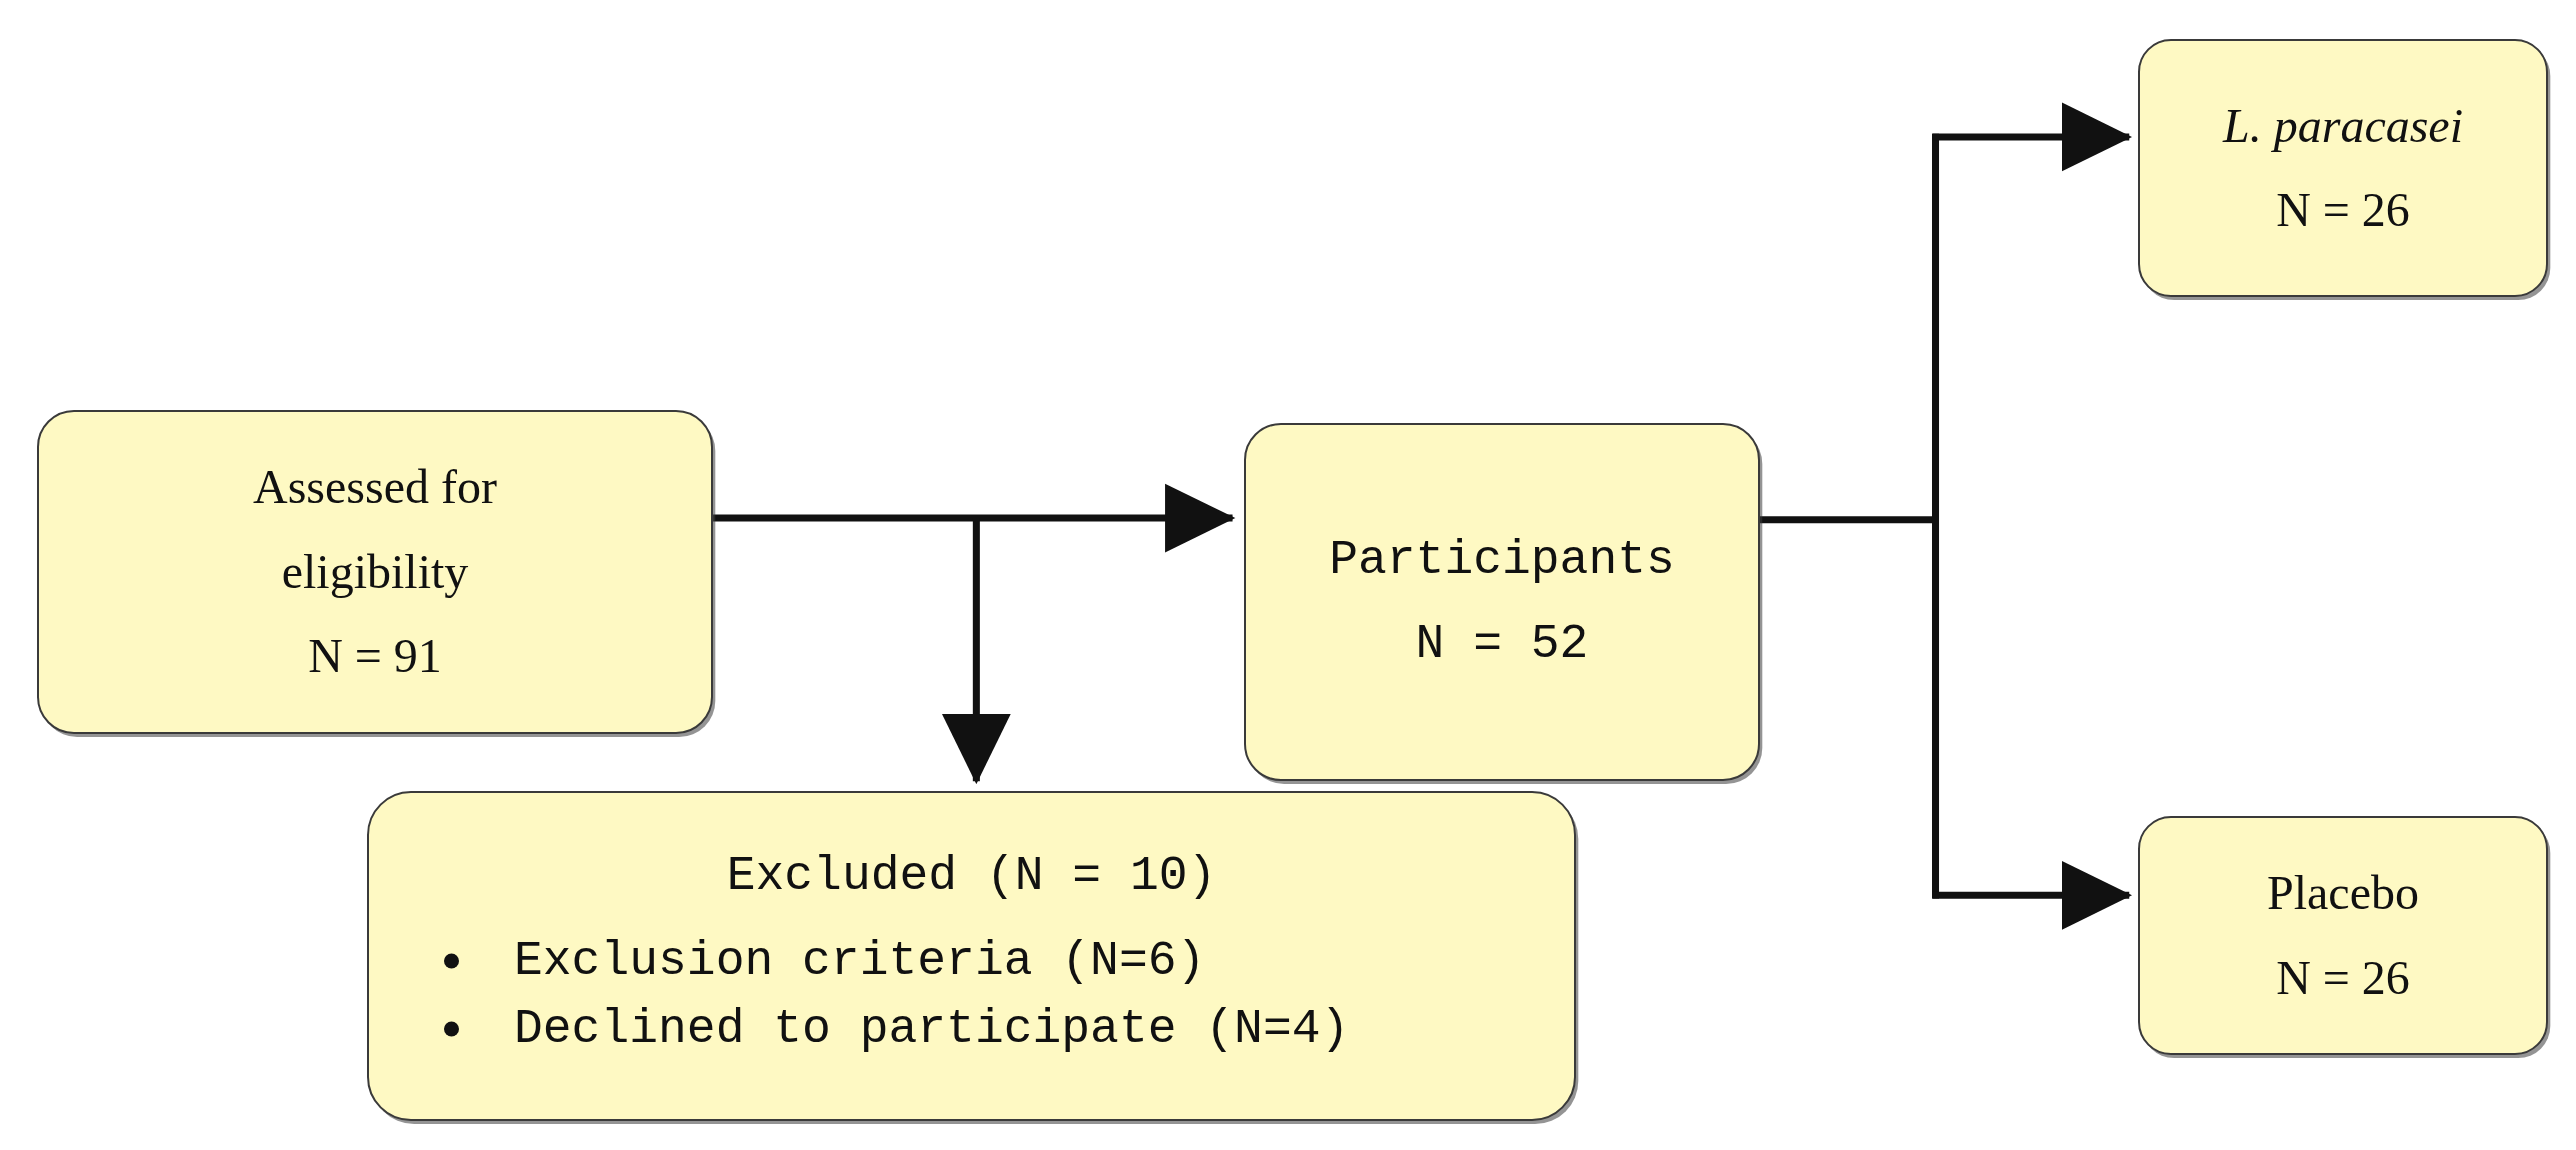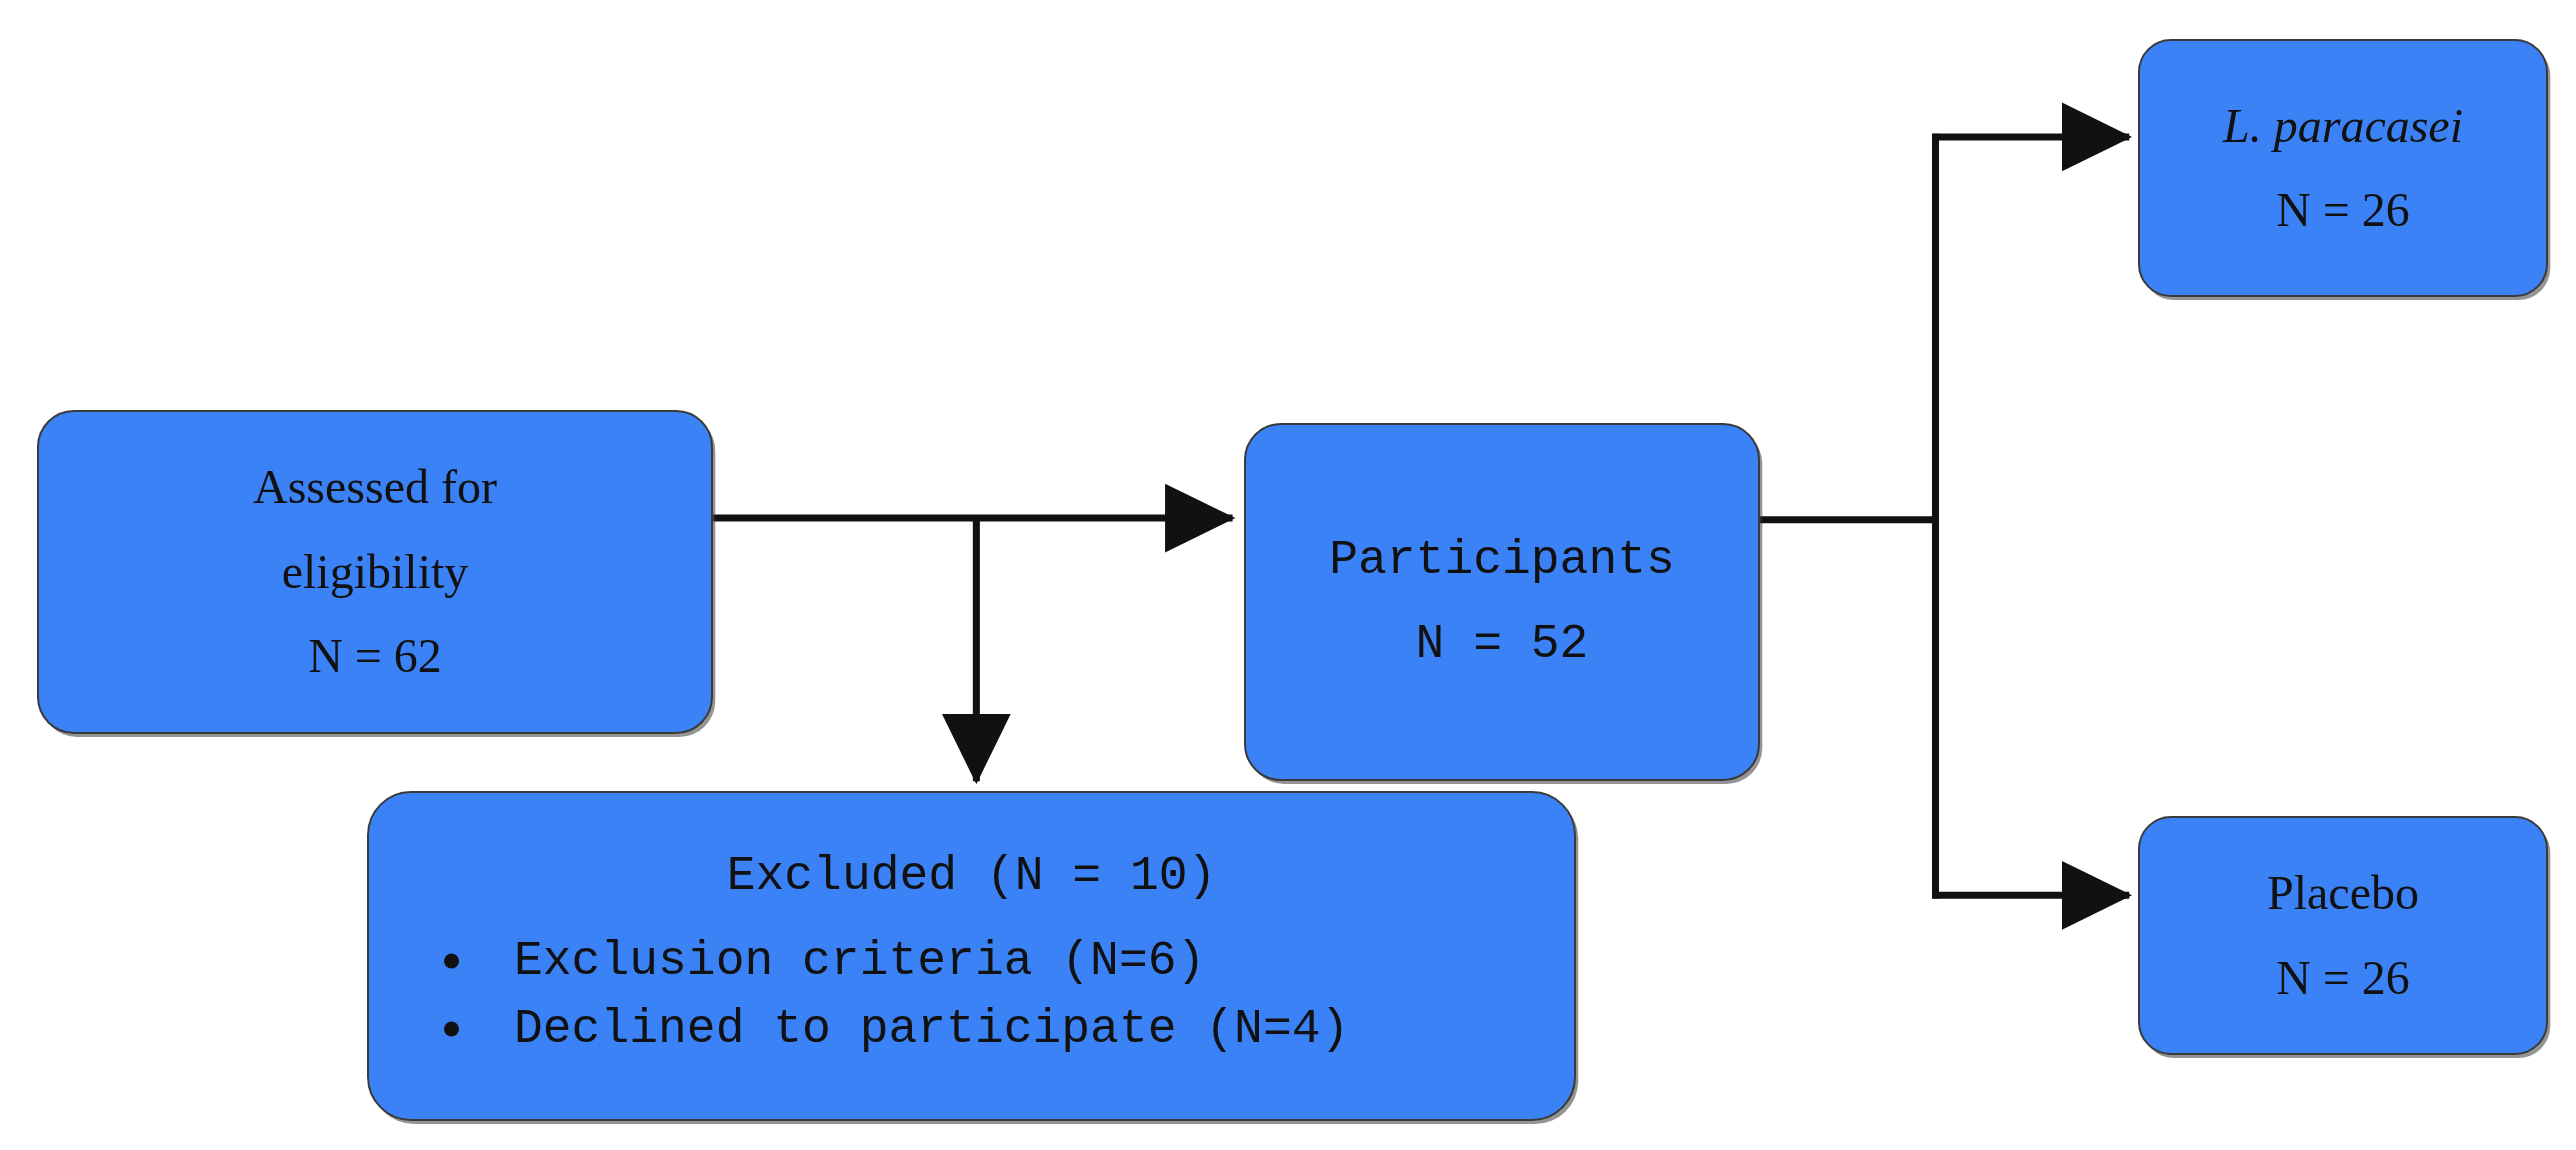--- a/index.html
+++ b/index.html
@@ -20,21 +20,21 @@
     left: 0;
     top: 0;
     width: 2576px;
     height: 1151px;
   }
   .node-box {
     position: absolute;
     box-sizing: border-box;
     border: 2.3px solid #3a3a3a;
     border-radius: 37px;
-    background: #3b82f6;
+    background: #fef9c3;
     box-shadow: 3.1px 3.9px 0 -0.8px rgba(60,60,60,0.55);
     display: flex;
     flex-direction: column;
     align-items: center;
     justify-content: center;
   }
   .node-line {
     color: #111111;
     font-size: 48px;
     line-height: 1.05;
@@ -102,21 +102,21 @@
     <line x1="2478" y1="171" x2="2478" y2="1150" stroke="#111111" stroke-width="9"></line>
 
     <line x1="2474" y1="175" x2="2726" y2="175" stroke="#111111" stroke-width="9" marker-end="url(#arrowhead)"></line>
 
     <line x1="2474" y1="1146" x2="2726" y2="1146" stroke="#111111" stroke-width="9" marker-end="url(#arrowhead)"></line>
   </svg>
 
   <div class="node-box" id="box-assessed" style="left:37px; top:410px; width:676px; height:324px;">
     <div class="node-line">Assessed for</div>
     <div class="node-line spaced">eligibility</div>
-    <div class="node-line spaced">N = 62</div>
+    <div class="node-line spaced">N = 91</div>
   </div>
 
   <div class="node-box" id="box-participants" style="left:1244px; top:423px; width:516px; height:358px;font-family:Liberation Mono, monospace;">
     <div class="node-line">Participants</div>
     <div class="node-line spaced">N = 52</div>
   </div>
 
   <div class="node-box" id="box-excluded" style="left:367px; top:791px; width:1209px; height:330px; border-radius:44px;font-family:Liberation Mono, monospace;">
     <div id="excluded-title">Excluded (N = 10)</div>
     <ul id="excluded-list">

